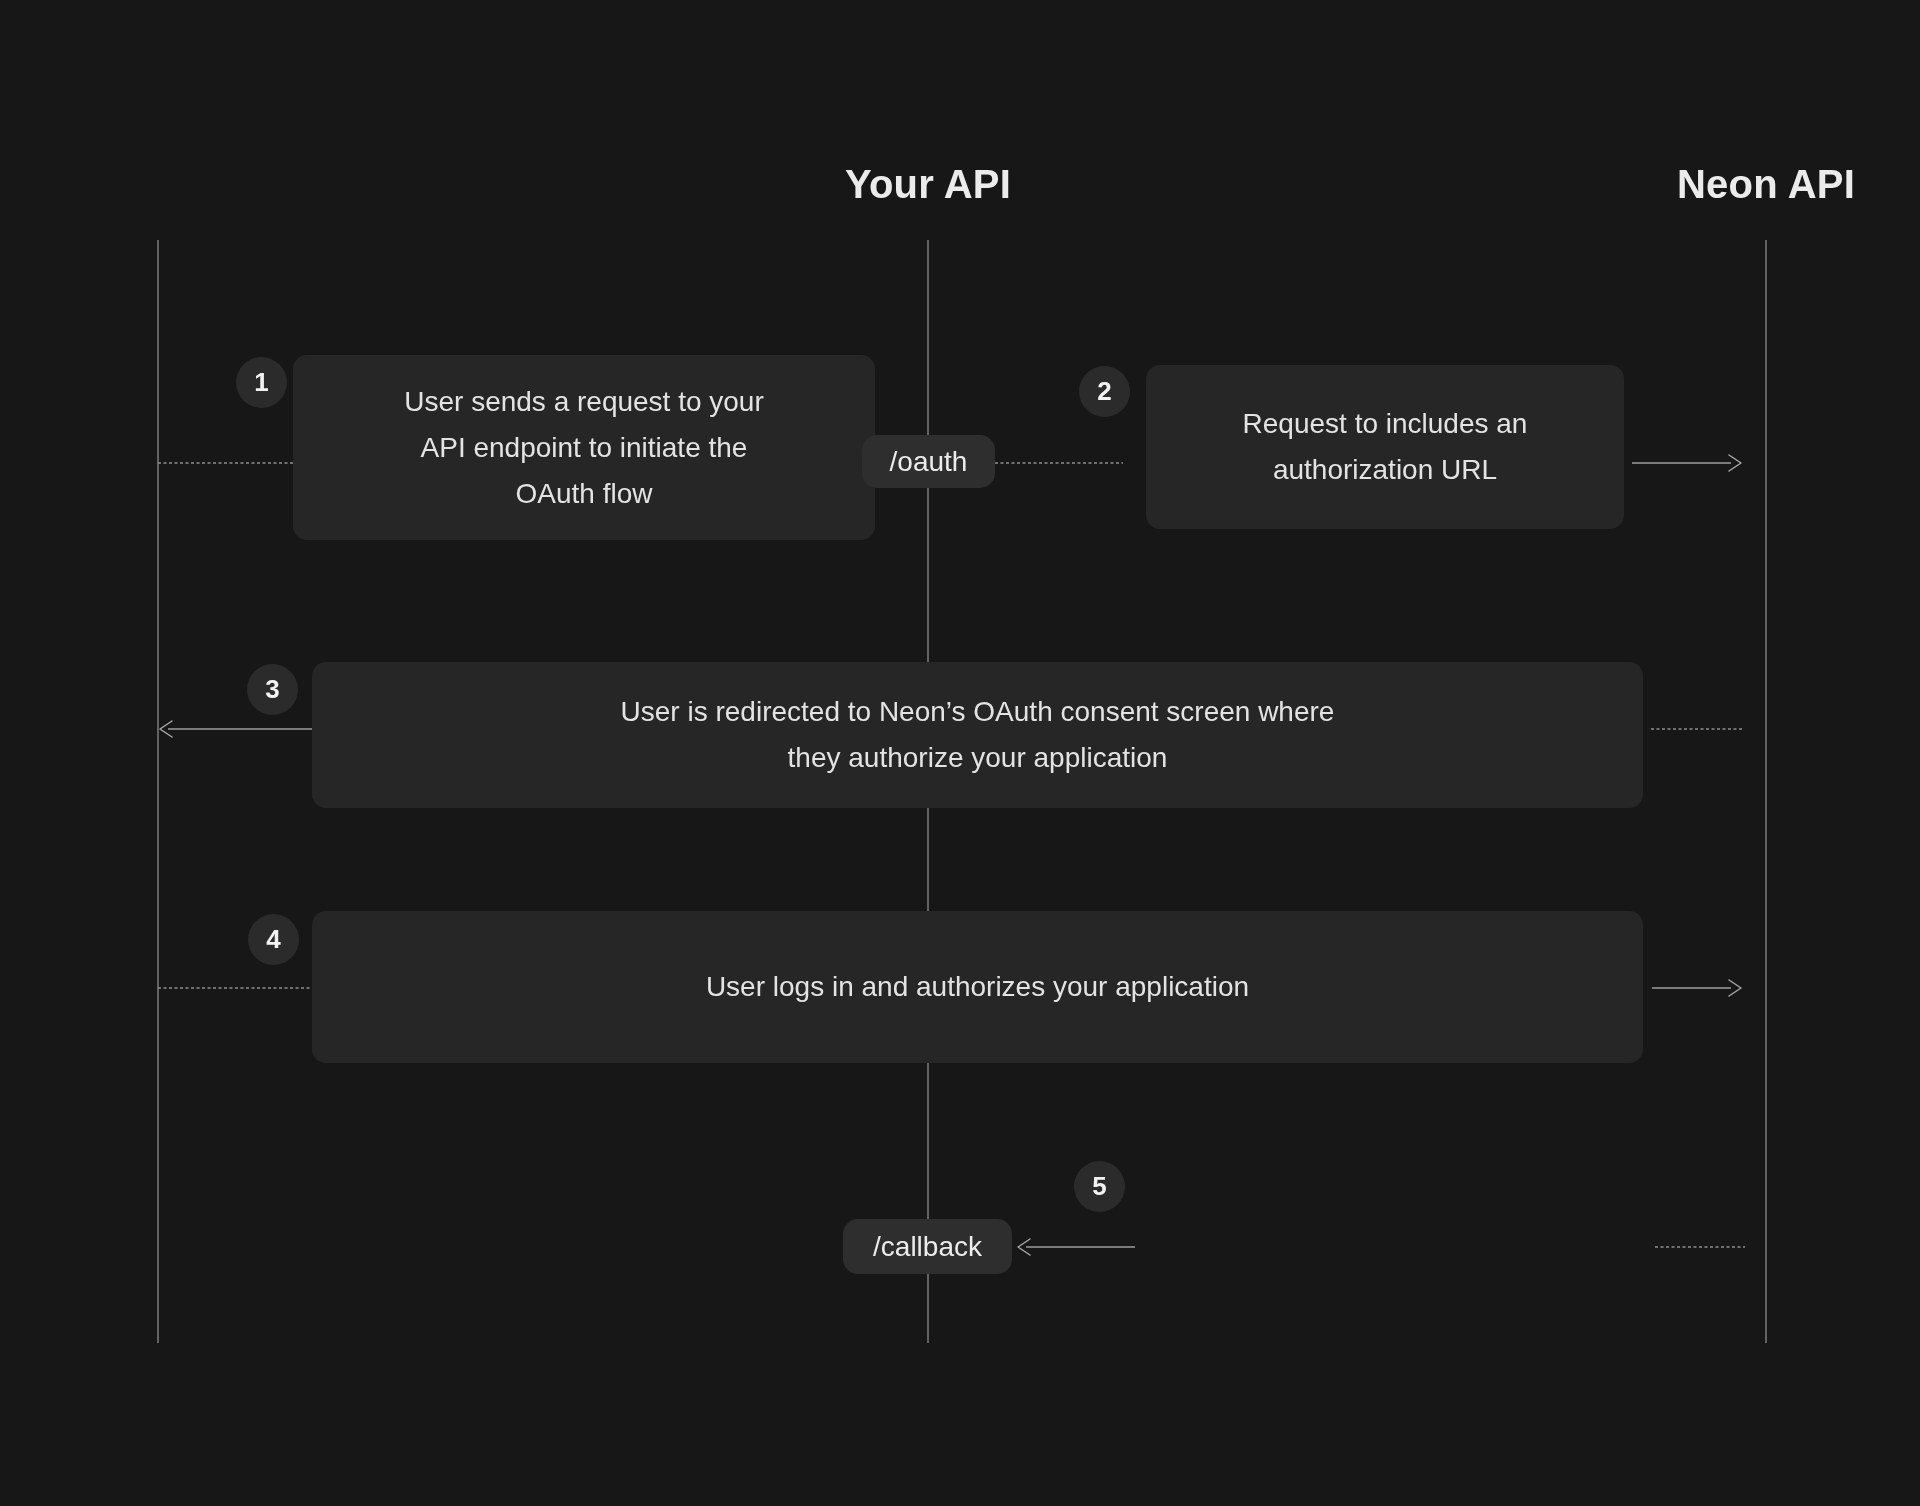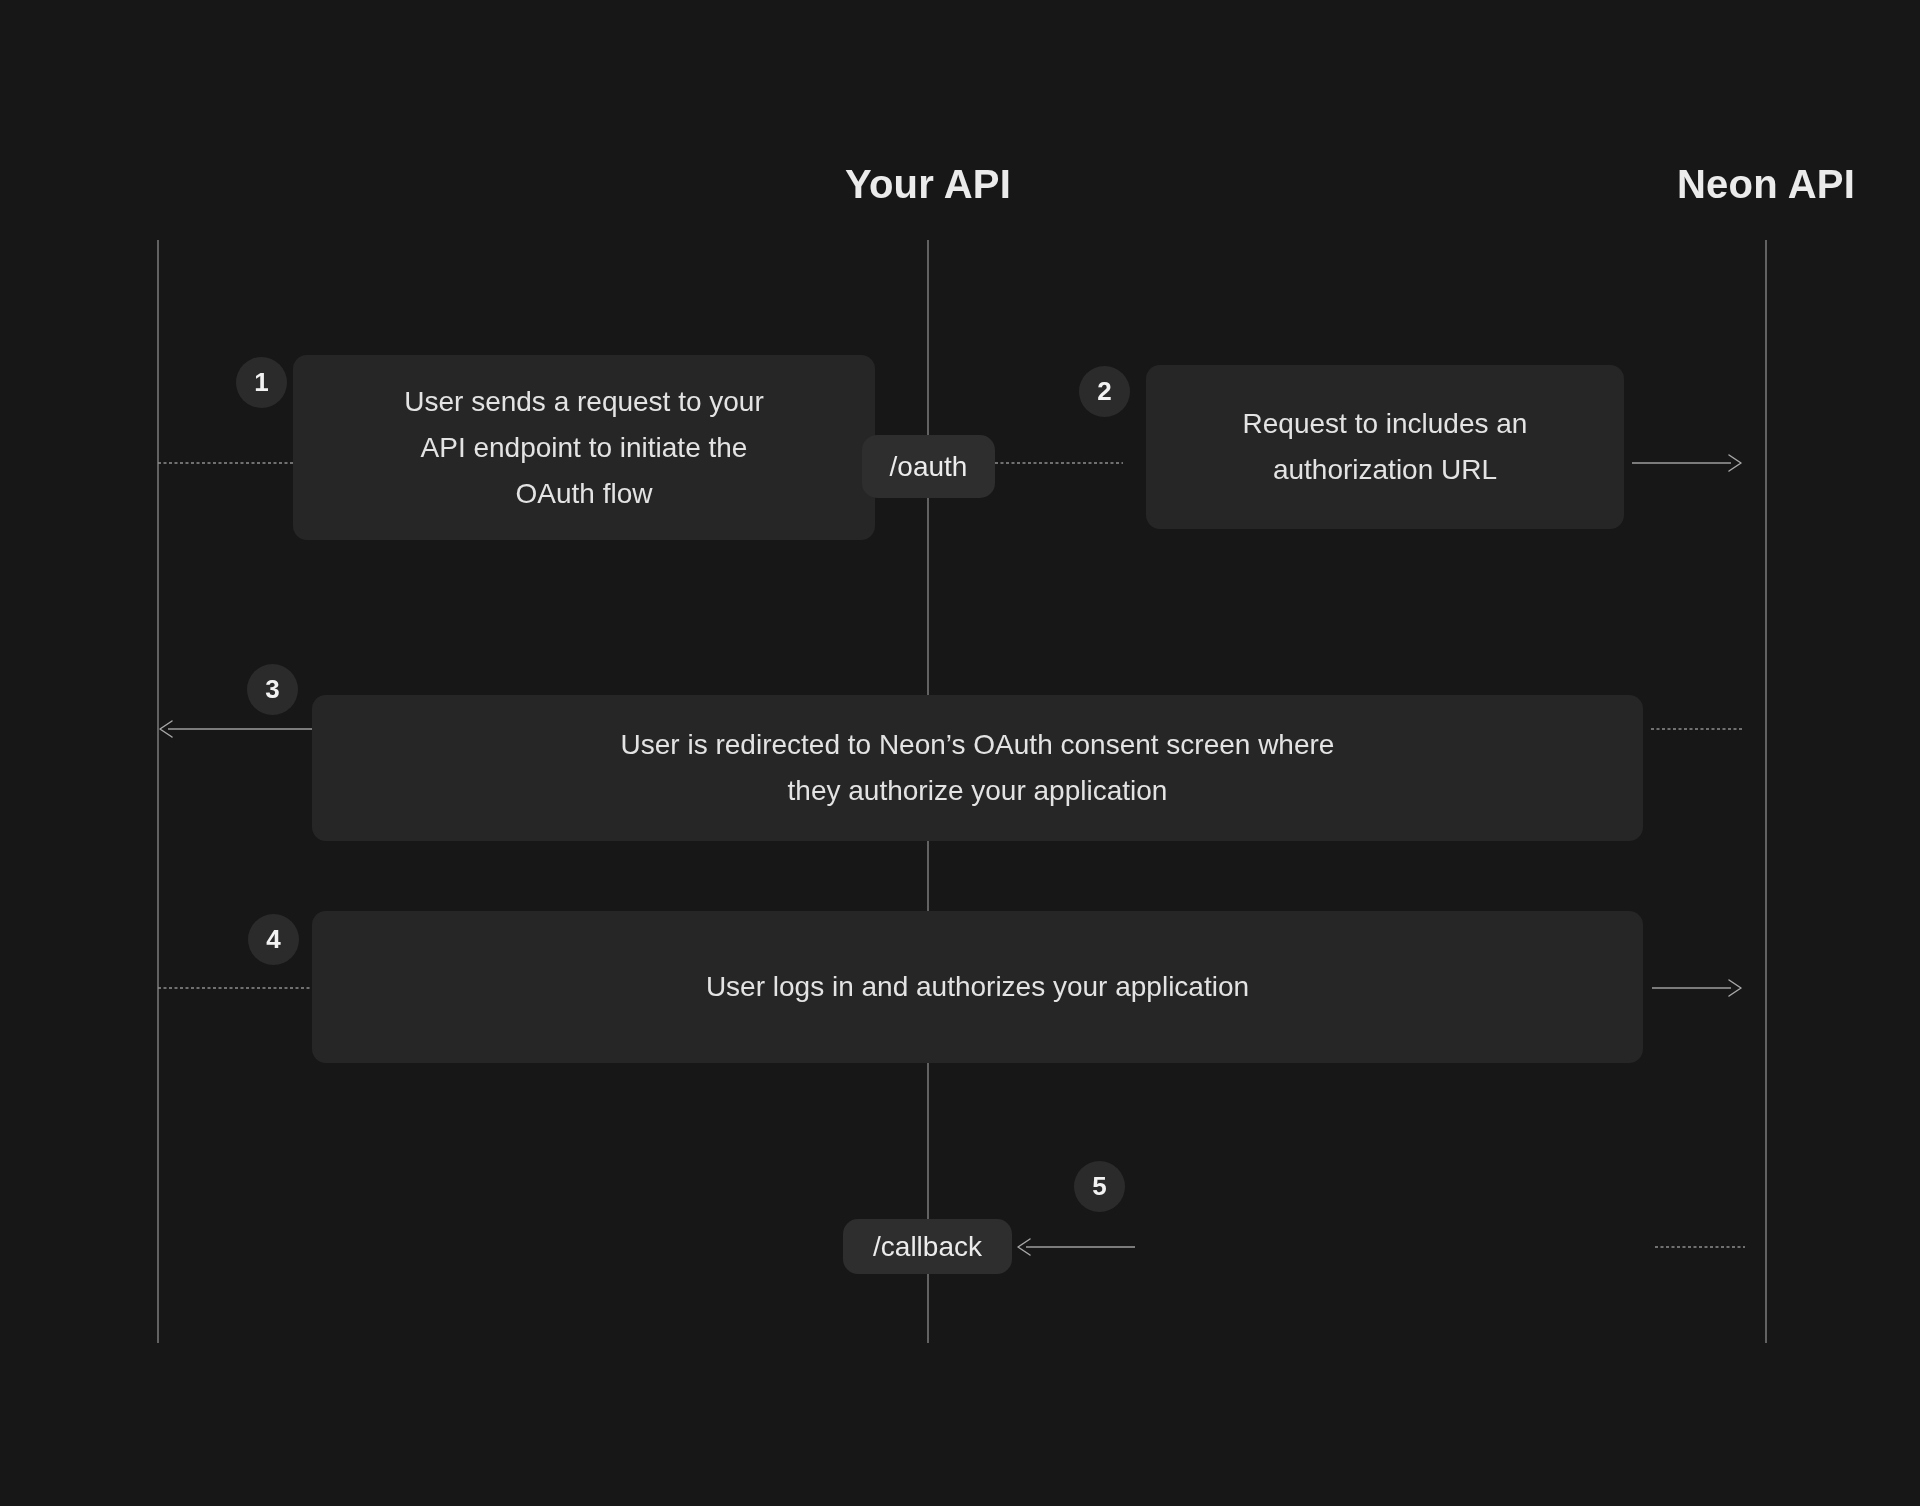--- a/index.html
+++ b/index.html
@@ -122,30 +122,30 @@
   <div class="actor-heading" style="left:778px; top:158px; width:300px;">Your API</div>
   <div class="actor-heading" style="left:1616px; top:158px; width:300px;">Neon API</div>
 
   <div class="badge" style="left:236px; top:357px;">1</div>
   <div class="step-box" style="left:293px; top:355px; width:582px; height:185px;">
     <div class="box-text">User sends a request to your
 API endpoint to initiate the
 OAuth flow</div>
   </div>
 
-  <div class="endpoint-pill" style="left:862px; top:435px; width:133px; height:63px;">/oauth</div>
+  <div class="endpoint-pill" style="left:862px; top:435px; width:133px; height:53px;">/oauth</div>
 
   <div class="badge" style="left:1079px; top:366px;">2</div>
   <div class="step-box" style="left:1146px; top:365px; width:478px; height:164px;">
     <div class="box-text">Request to includes an
 authorization URL</div>
   </div>
 
   <div class="badge" style="left:247px; top:664px;">3</div>
-  <div class="step-box" style="left:312px; top:662px; width:1331px; height:146px;margin-top:33px;">
+  <div class="step-box" style="left:312px; top:662px; width:1331px; height:146px;">
     <div class="box-text">User is redirected to Neon’s OAuth consent screen where
 they authorize your application</div>
   </div>
 
   <div class="badge" style="left:248px; top:914px;">4</div>
   <div class="step-box" style="left:312px; top:911px; width:1331px; height:152px;">
     <div class="box-text">User logs in and authorizes your application</div>
   </div>
 
   <div class="endpoint-pill" style="left:843px; top:1219px; width:169px; height:55px;">/callback</div>

